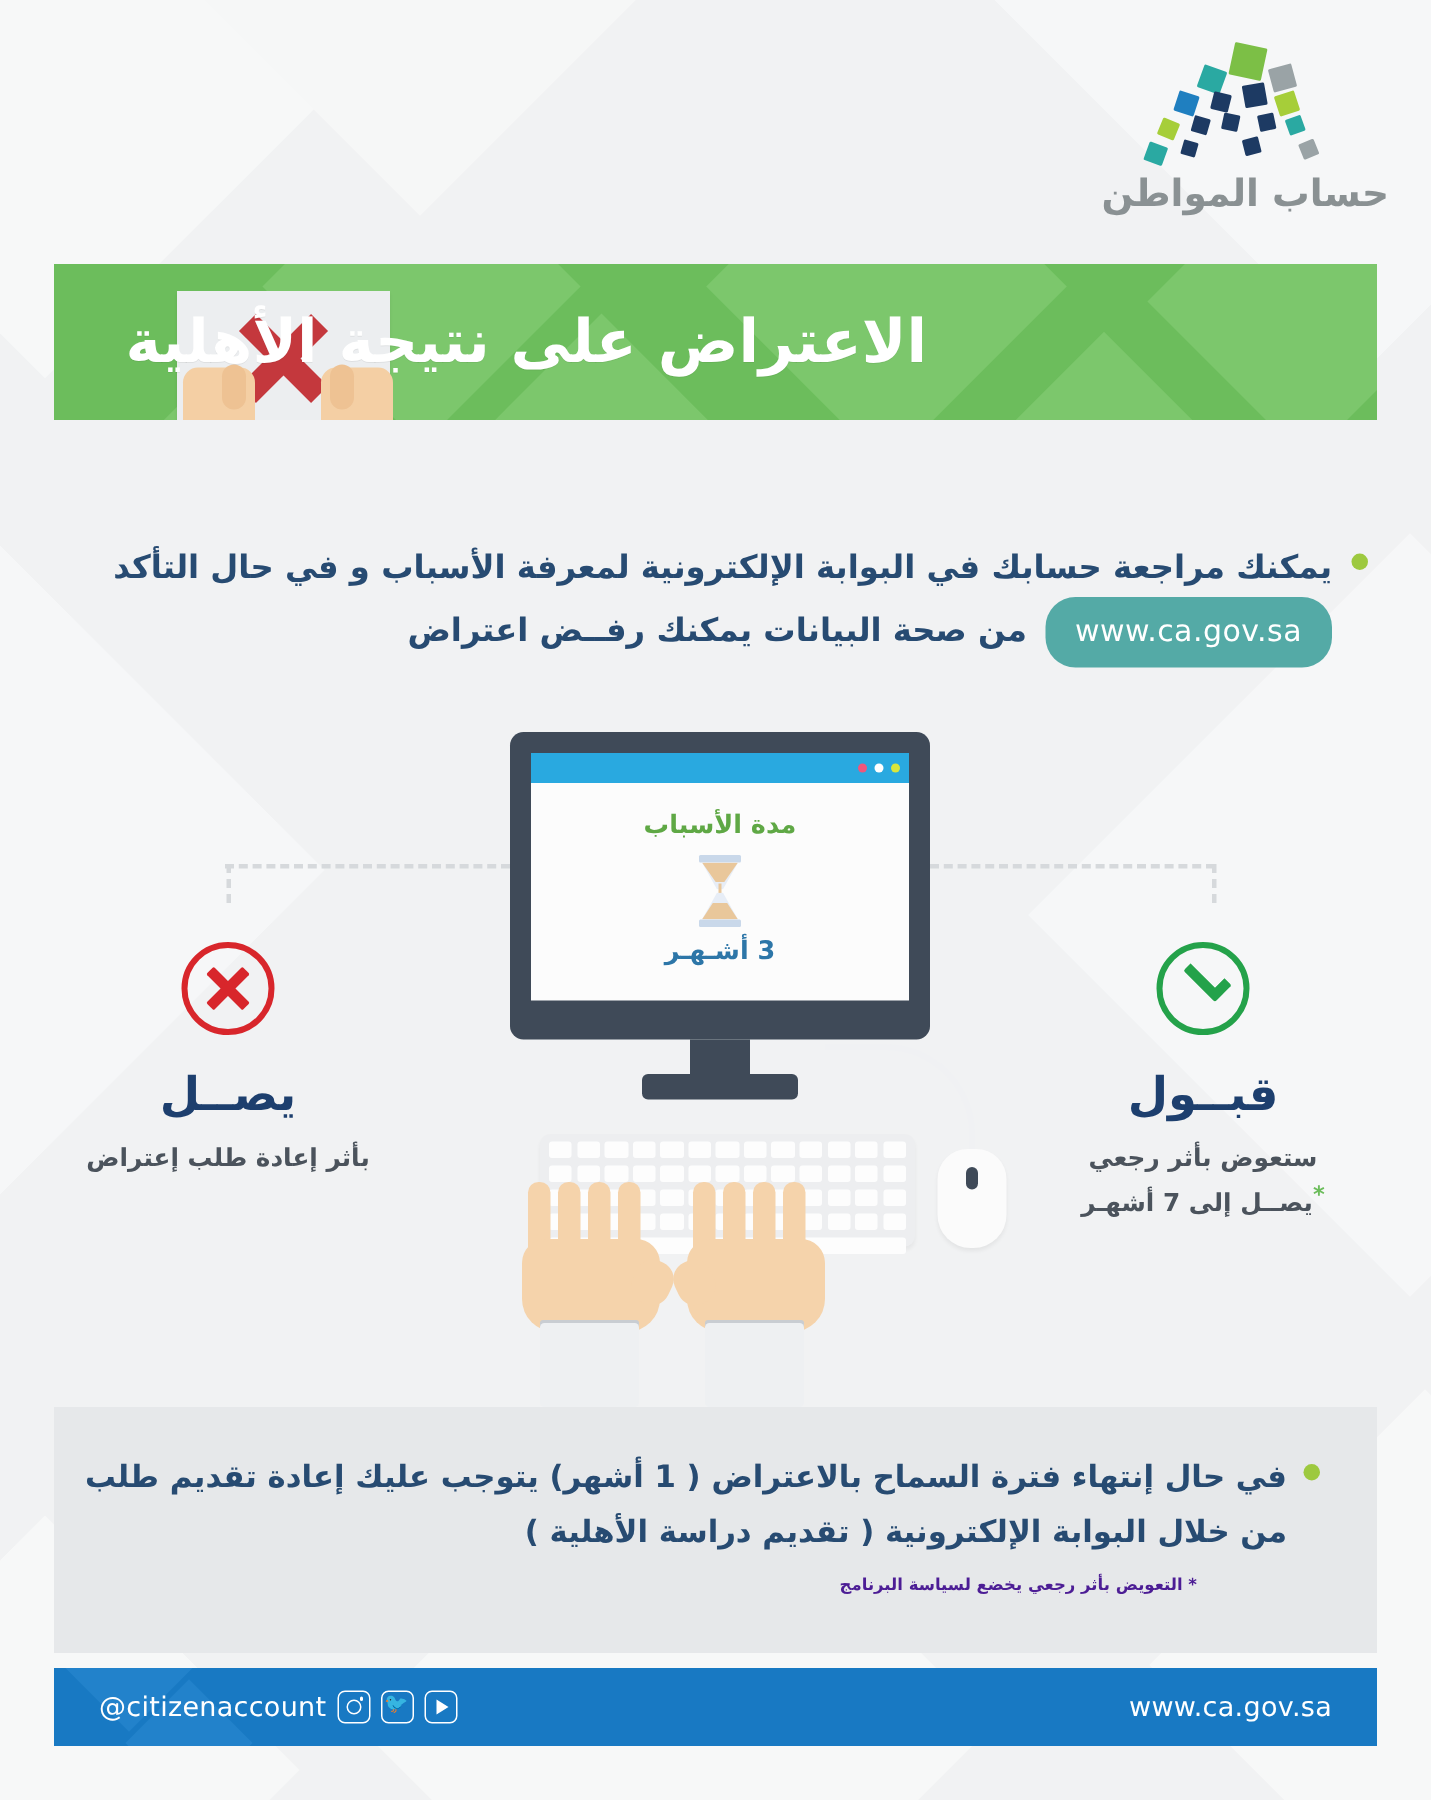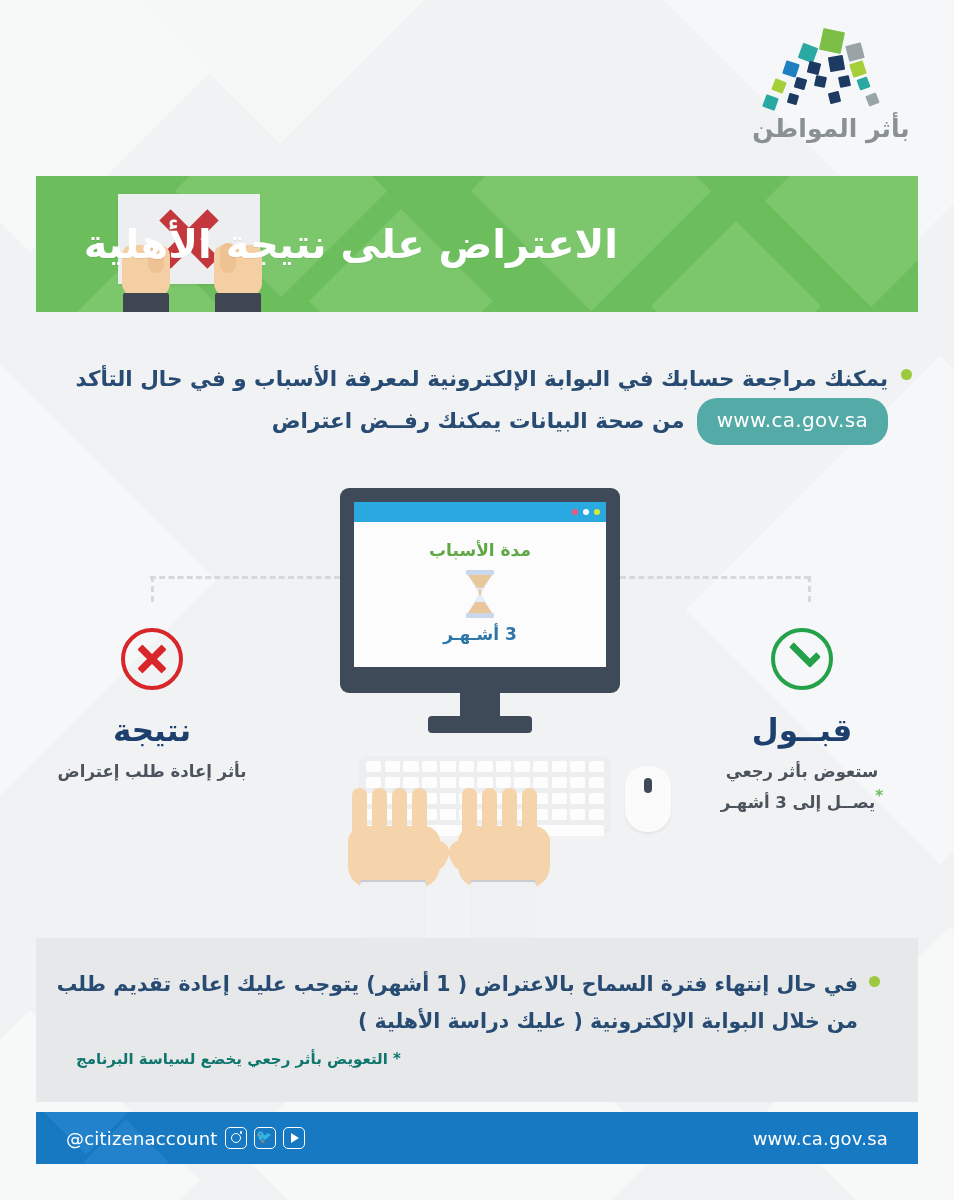--- a/index.html
+++ b/index.html
@@ -29,21 +29,21 @@
   .logo-wrap{position:absolute;right:28px;top:28px;width:190px;text-align:center}
   .logo-mark{position:relative;height:82px;width:160px;margin:0 auto}
   .logo-mark span{position:absolute;display:block;border-radius:1px}
   .logo-text{
     margin-top:4px;font-size:25px;font-weight:bold;color:#8a9193;letter-spacing:0px;
     direction:rtl;white-space:nowrap;
   }
 
   
   .banner{
-    position:absolute;left:36px;top:176px;width:882px;height:136px;
+    position:absolute;left:36px;top:176px;width:882px;height:104px;
     background:#6cbd5c;overflow:hidden;
   }
   .banner .bdeco{position:absolute;background:#7cc76c;transform:rotate(45deg)}
   .banner .b1{width:150px;height:150px;left:170px;top:-60px}
   .banner .b2{width:130px;height:130px;left:300px;top:60px}
   .banner .b3{width:170px;height:170px;left:470px;top:-70px}
   .banner .b4{width:120px;height:120px;left:640px;top:70px}
   .banner .b5{width:150px;height:150px;left:760px;top:-50px}
   .banner .b6{width:110px;height:110px;left:60px;top:85px}
   .banner-title{
@@ -164,21 +164,21 @@
   .rtext{font-size:16.5px;font-weight:bold;color:#4b535c;line-height:1.5;margin-top:12px}
   .rtext .star{color:#6cbd5c;font-size:15px;vertical-align:super}
 
   
   .notebox{
     position:absolute;left:36px;top:938px;width:882px;height:164px;background:#e6e8ea;
     direction:rtl;text-align:right;padding:28px 60px 0 40px;
   }
   .notebox .nline{font-size:20.5px;font-weight:bold;color:#274b72;line-height:1.8;white-space:nowrap}
   .notebox .nbullet{position:absolute;right:38px;top:38px;width:11px;height:11px;border-radius:50%;background:#9dc93f}
-  .notebox .foot{font-size:15px;color:#0f766e;margin-top:10px;font-weight:bold;text-align:left;padding-right:60px}
+  .notebox .foot{font-size:11px;color:#4c1d95;margin-top:10px;font-weight:bold;text-align:right;padding-right:60px}
 
   
   .footer{
     position:absolute;left:36px;top:1112px;width:882px;height:52px;background:#1879c3;
     display:flex;align-items:center;justify-content:space-between;padding:0 30px;overflow:hidden;
   }
   .footer .fd{position:absolute;background:#2282cb;transform:rotate(45deg);width:60px;height:60px}
   .footer .fd1{left:20px;top:-30px}
   .footer .fd2{left:60px;top:20px}
   .footer-url{font-size:18px;color:#fff;direction:ltr;letter-spacing:.2px;position:relative}
@@ -219,21 +219,21 @@
       <span style="left:22px;top:52px;width:12px;height:12px;background:#a6ce39;transform:rotate(22deg)"></span>
       <span style="left:44px;top:50px;width:11px;height:11px;background:#1d3a63;transform:rotate(16deg)"></span>
       <span style="left:64px;top:48px;width:11px;height:11px;background:#1d3a63;transform:rotate(12deg)"></span>
       <span style="left:88px;top:48px;width:11px;height:11px;background:#1d3a63;transform:rotate(-12deg)"></span>
       <span style="left:107px;top:50px;width:11px;height:11px;background:#2aa9a2;transform:rotate(-20deg)"></span>
       <span style="left:13px;top:68px;width:13px;height:13px;background:#2aa9a2;transform:rotate(20deg)"></span>
       <span style="left:37px;top:66px;width:10px;height:10px;background:#1d3a63;transform:rotate(16deg)"></span>
       <span style="left:78px;top:64px;width:11px;height:11px;background:#1d3a63;transform:rotate(-14deg)"></span>
       <span style="left:116px;top:66px;width:11px;height:11px;background:#9aa3a6;transform:rotate(-22deg)"></span>
     </div>
-    <div class="logo-text">بأثر المواطن</div>
+    <div class="logo-text">حساب المواطن</div>
   </div>
 
   <div class="banner">
     <span class="bdeco b1"></span>
       <span class="bdeco b2"></span>
       <span class="bdeco b3"></span>
     <span class="bdeco b4"></span>
       <span class="bdeco b5"></span>
       <span class="bdeco b6"></span>
 
@@ -396,43 +396,43 @@
     </div>
     <div class="mon-neck"></div>
     <div class="mon-base"></div>
   </div>
 
   <div class="result reject">
     <div class="rcircle red">
       <span class="xm a"></span>
         <span class="xm b"></span>
     </div>
-    <div class="rhead">نتيجة</div>
+    <div class="rhead">يصــل</div>
     <div class="rtext">
       <div>بأثر إعادة طلب إعتراض</div>
     </div>
   </div>
 
   <div class="result accept">
     <div class="rcircle green">
       <span class="ck"></span>
     </div>
     <div class="rhead">قبــول</div>
     <div class="rtext">
       <div>ستعوض بأثر رجعي</div>
       <div>
-        <span class="star">*</span><span>يصــل إلى 3 أشهـر</span>
+        <span class="star">*</span><span>يصــل إلى 7 أشهـر</span>
       </div>
     </div>
   </div>
 
   <div class="notebox">
     <span class="nbullet"></span>
     <div class="nline">في حال إنتهاء فترة السماح بالاعتراض ( 1 أشهر) يتوجب عليك إعادة تقديم طلب</div>
-    <div class="nline">من خلال البوابة الإلكترونية ( عليك دراسة الأهلية )</div>
+    <div class="nline">من خلال البوابة الإلكترونية ( تقديم دراسة الأهلية )</div>
     <div class="foot">* التعويض بأثر رجعي يخضع لسياسة البرنامج</div>
   </div>
 
   <div class="footer">
     <span class="fd fd1"></span>
       <span class="fd fd2"></span>
     <div class="footer-url">www.ca.gov.sa</div>
     <div class="footer-right">
       <span class="footer-handle">@citizenaccount</span>
       <span class="sicon insta"></span>

